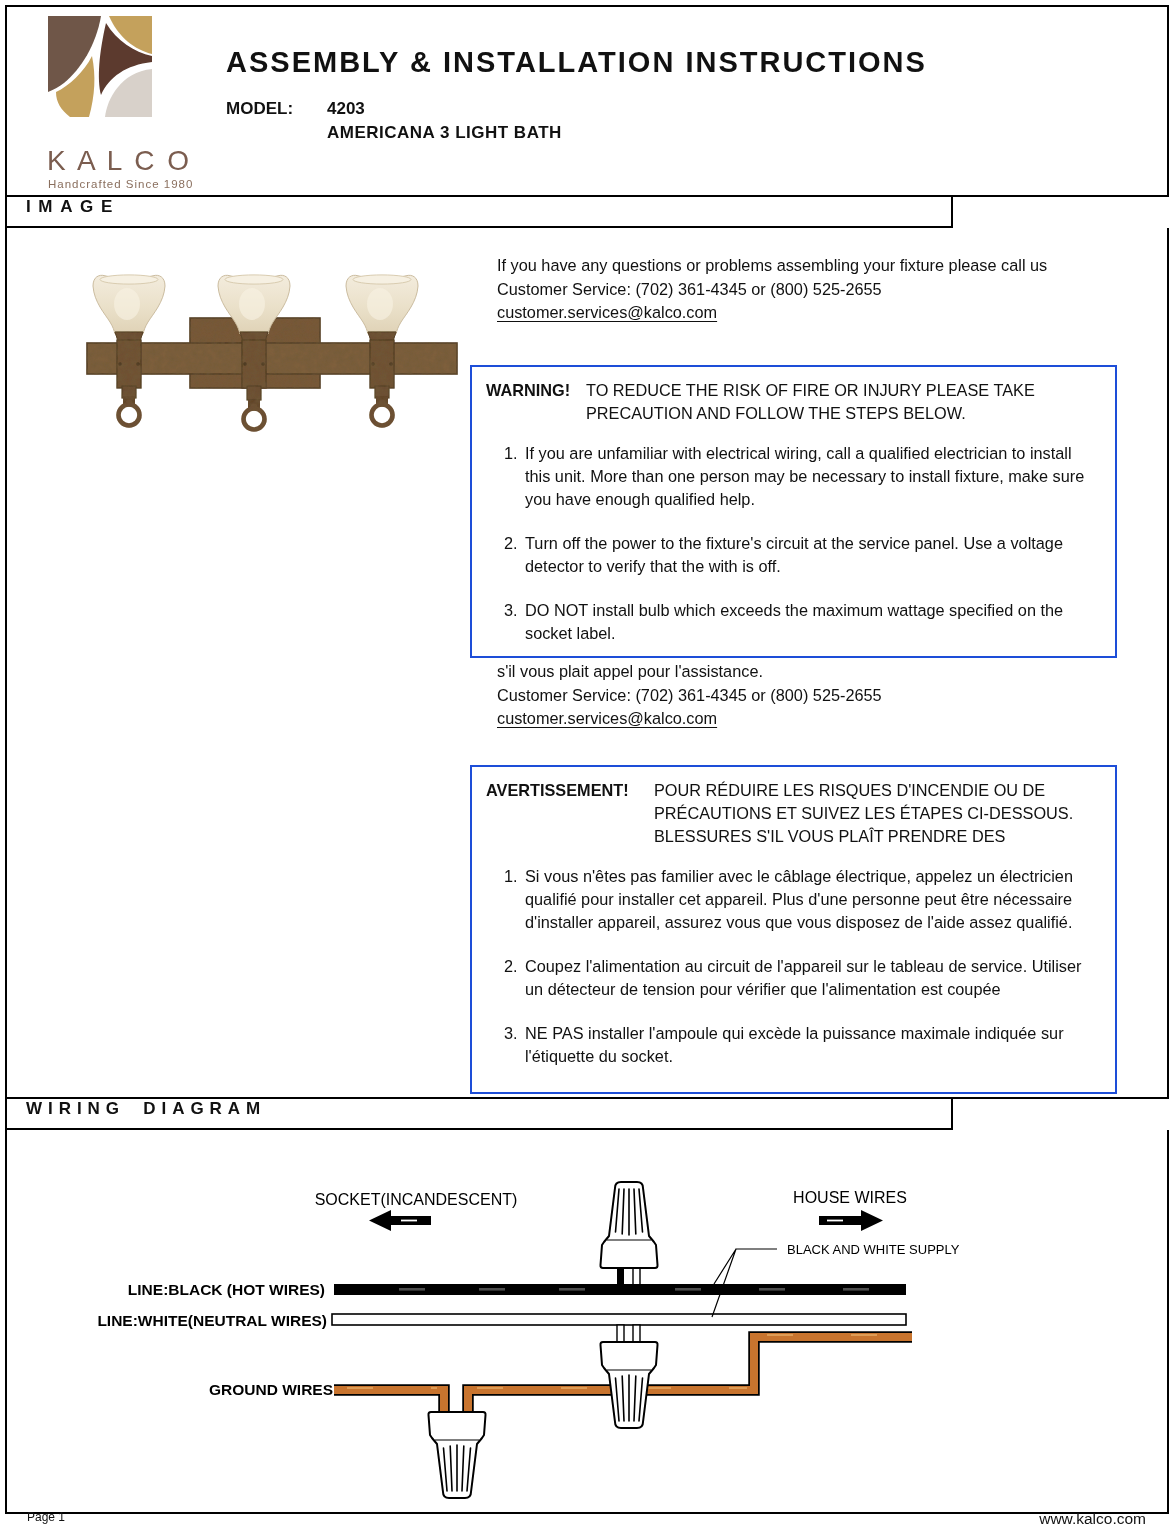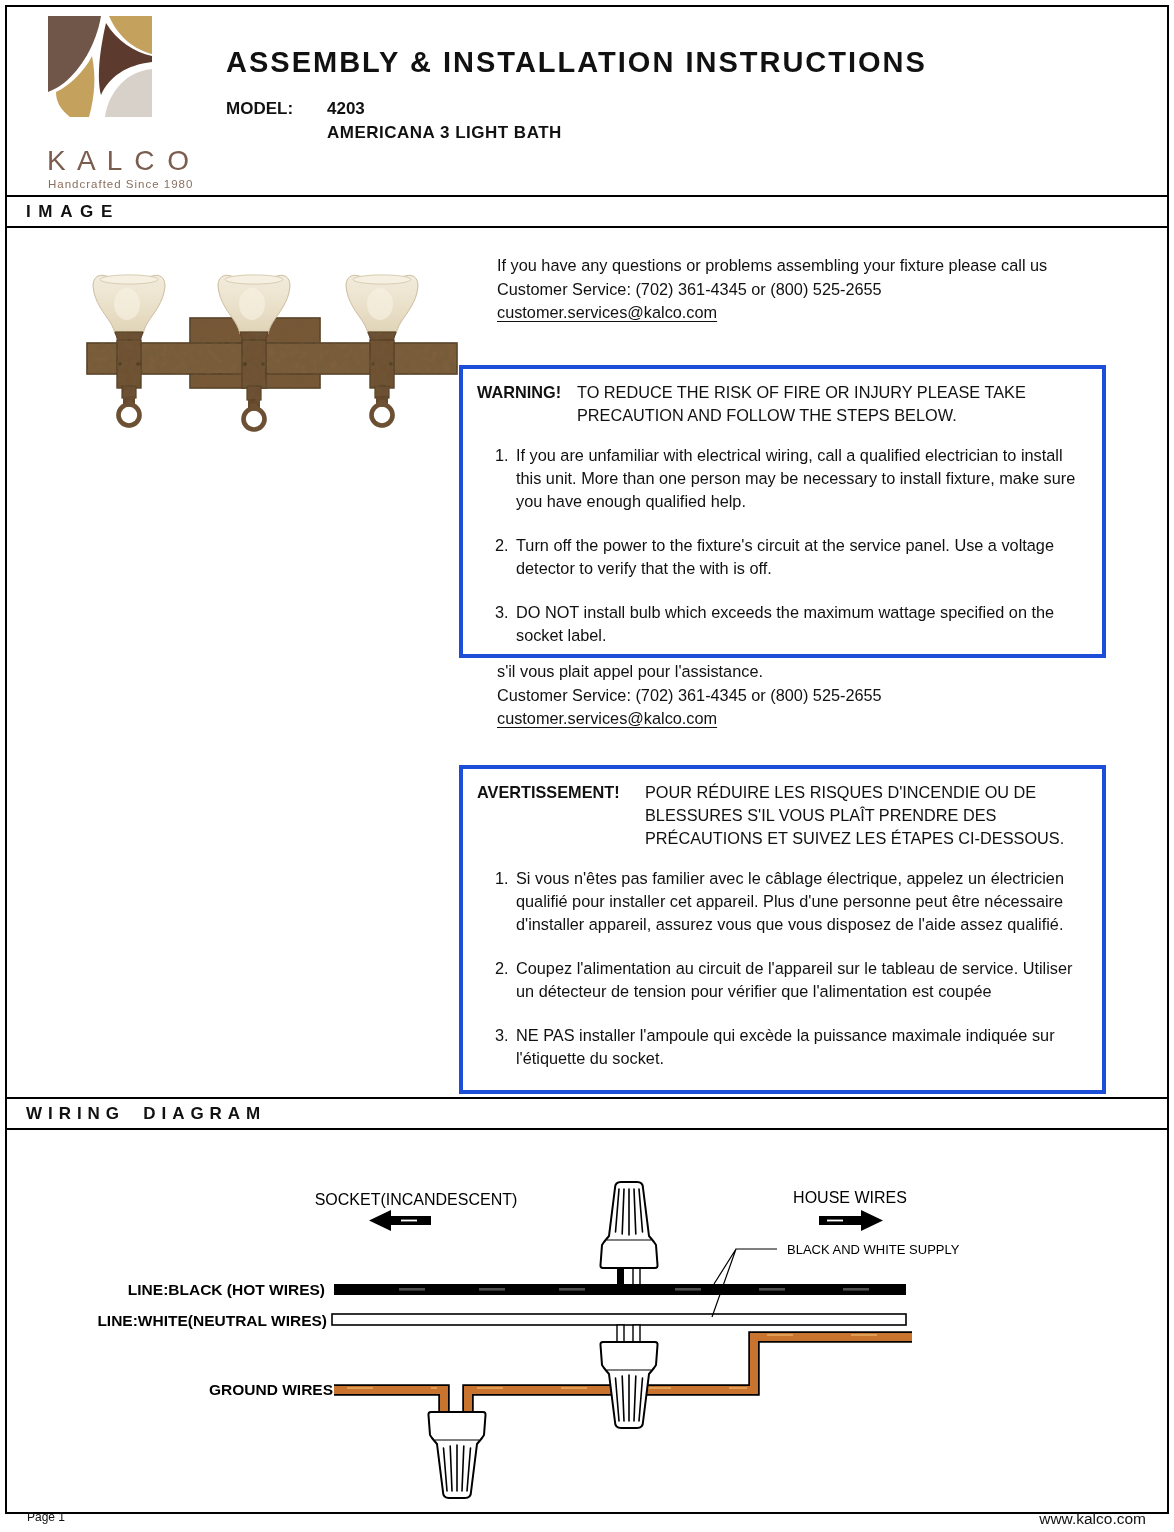--- a/index.html
+++ b/index.html
@@ -8,32 +8,32 @@
   .box{position:absolute;border:2px solid #000;background:#fff;box-sizing:border-box;}
   .noTop{border-top:none;}
   
   .hdr{left:5px;top:5px;width:1164px;height:192px;}
   .logo-svg{position:absolute;left:36px;top:6px;}
   .title{position:absolute;left:219px;top:39px;font-size:29px;font-weight:bold;letter-spacing:2px;white-space:nowrap;}
   .model-label{position:absolute;left:219px;top:92px;font-size:17px;font-weight:bold;}
   .model-num{position:absolute;left:320px;top:92px;font-size:17px;font-weight:bold;}
   .model-name{position:absolute;left:320px;top:116px;font-size:17px;font-weight:bold;letter-spacing:.5px;}
   
-  .bar{left:5px;width:1164px;height:31px;display:flex;align-items:center;padding-left:19px;
+  .bar{left:5px;width:948px;height:31px;display:flex;padding-left:19px;
        font-size:17px;font-weight:bold;letter-spacing:.45em;}
   .bar.img{top:197px;}
   .bar.wir{top:1099px;letter-spacing:.35em;word-spacing:.45em;}
   
   .imgsec{top:228px;left:5px;width:1164px;height:871px;}
   .fixture-svg{position:absolute;left:49px;top:16px;}
   .intro{position:absolute;left:490px;width:645px;font-size:16.3px;line-height:23.5px;}
   .intro.en{top:26px;}
   .intro.fr{top:432px;}
   .email{text-decoration:underline;text-underline-offset:3px;}
-  .wbox{position:absolute;left:452px;width:647px;border:4px solid #1d4ed8;box-sizing:border-box;
+  .wbox{position:absolute;left:463px;width:647px;border:2px solid #1d4ed8;box-sizing:border-box;
         padding:12px 16px 24px 14px;font-size:16.3px;line-height:23px;}
   .wbox.en{top:137px;height:293px;}
   .wbox.fr{top:537px;height:329px;}
   .box-head{display:flex;margin-bottom:17px;}
   .box-label{flex:none;font-weight:bold;}
   .box-label.w1{width:100px;}
   .box-label.w2{width:168px;}
   .item{display:flex;margin:0 0 21px 18px;}
   .item .num{flex:none;width:21px;}
   .item .itxt{width:576px;}
@@ -179,22 +179,22 @@
       <div>s'il vous plait appel pour l'assistance.</div>
       <div>Customer Service: (702) 361-4345 or (800) 525-2655</div>
       <div class="email">customer.services@kalco.com</div>
     </div>
 
     <div class="wbox fr">
       <div class="box-head">
         <div class="box-label w2">AVERTISSEMENT!</div>
         <div>
           <div>POUR RÉDUIRE LES RISQUES D'INCENDIE OU DE</div>
+          <div>PRÉCAUTIONS ET SUIVEZ LES ÉTAPES CI-DESSOUS.</div>
           <div>BLESSURES S'IL VOUS PLAÎT PRENDRE DES</div>
-          <div>PRÉCAUTIONS ET SUIVEZ LES ÉTAPES CI-DESSOUS.</div>
         </div>
       </div>
       <div class="item">
         <span class="num">1.</span>
         <span class="itxt">Si vous n'êtes pas familier avec le câblage électrique, appelez un électricien qualifié pour installer cet appareil. Plus d'une personne peut être nécessaire d'installer appareil, assurez vous que vous disposez de l'aide assez qualifié.</span>
       </div>
       <div class="item">
         <span class="num">2.</span>
         <span class="itxt">Coupez l'alimentation au circuit de l'appareil sur le tableau de service. Utiliser un détecteur de tension pour vérifier que l'alimentation est coupée</span>
       </div>

